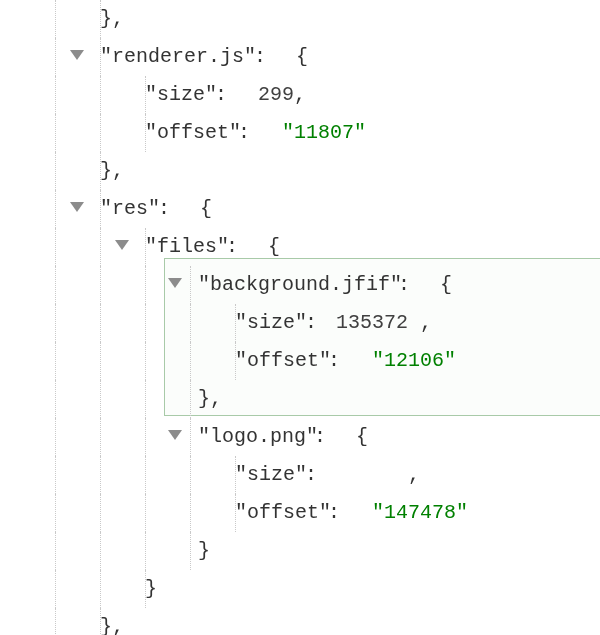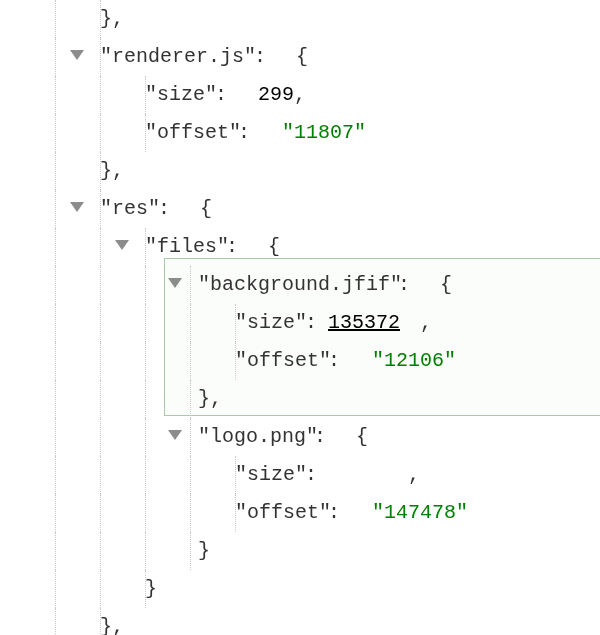--- a/index.html
+++ b/index.html
@@ -43,21 +43,21 @@
     border-left: 7px solid transparent;
     border-right: 7px solid transparent;
     border-top: 10px solid #8c8c8c;
   }
   .txt {
     position: absolute;
     top: 0;
   }
   .key   { color: #333333; }
   .punct { color: #333333; }
-  .num   { color: #000000; }
+  .num   { color: #404040; }
   .str   { color: #008000; }
   .hlbox {
     position: absolute;
     border: 1px solid #a8caa8;
     background: rgba(200,230,200,0.08);
     pointer-events: none;
   }
 </style>
 </head>
 <body>
@@ -137,21 +137,21 @@
   </div>
 
   <div class="line">
     <div class="guide g1"></div>
     <div class="guide g2"></div>
     <div class="guide g3"></div>
     <div class="guide g4"></div>
     <div class="guide g5"></div>
     <span class="txt key" style="left:235px;">"size"</span>
     <span class="txt punct" style="left:305px;">:</span>
-    <span class="txt num" style="left:328px;text-decoration:underline;">135372</span>
+    <span class="txt num" style="left:336px;">135372</span>
     <span class="txt punct" style="left:420px;">,</span>
   </div>
 
   <div class="line">
     <div class="guide g1"></div>
     <div class="guide g2"></div>
     <div class="guide g3"></div>
     <div class="guide g4"></div>
     <div class="guide g5"></div>
     <span class="txt key" style="left:235px;">"offset"</span>

